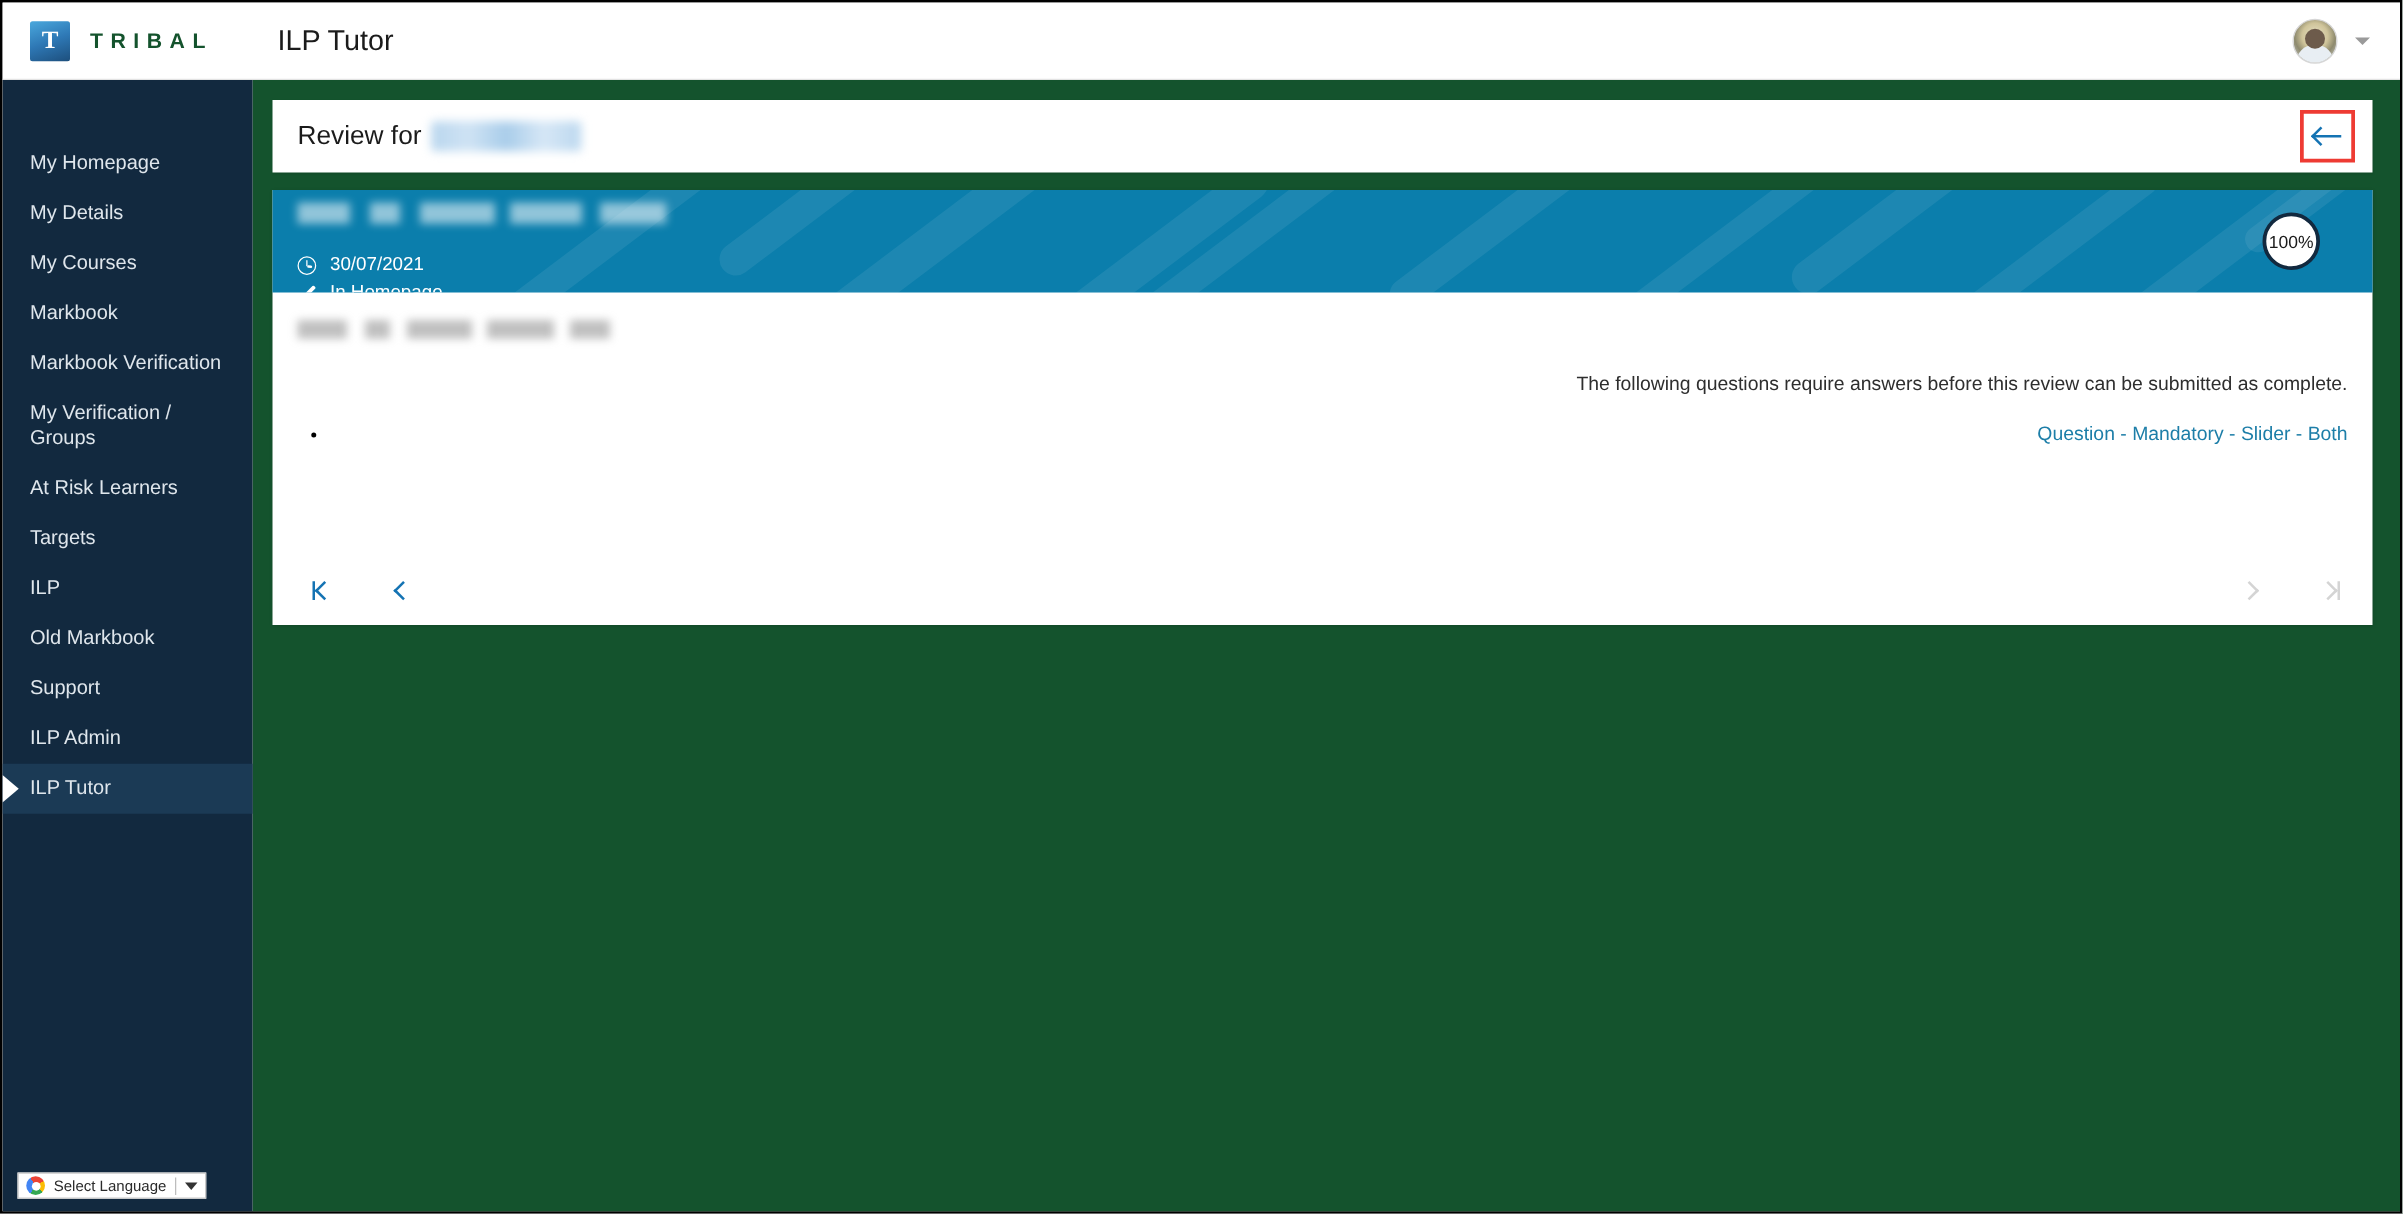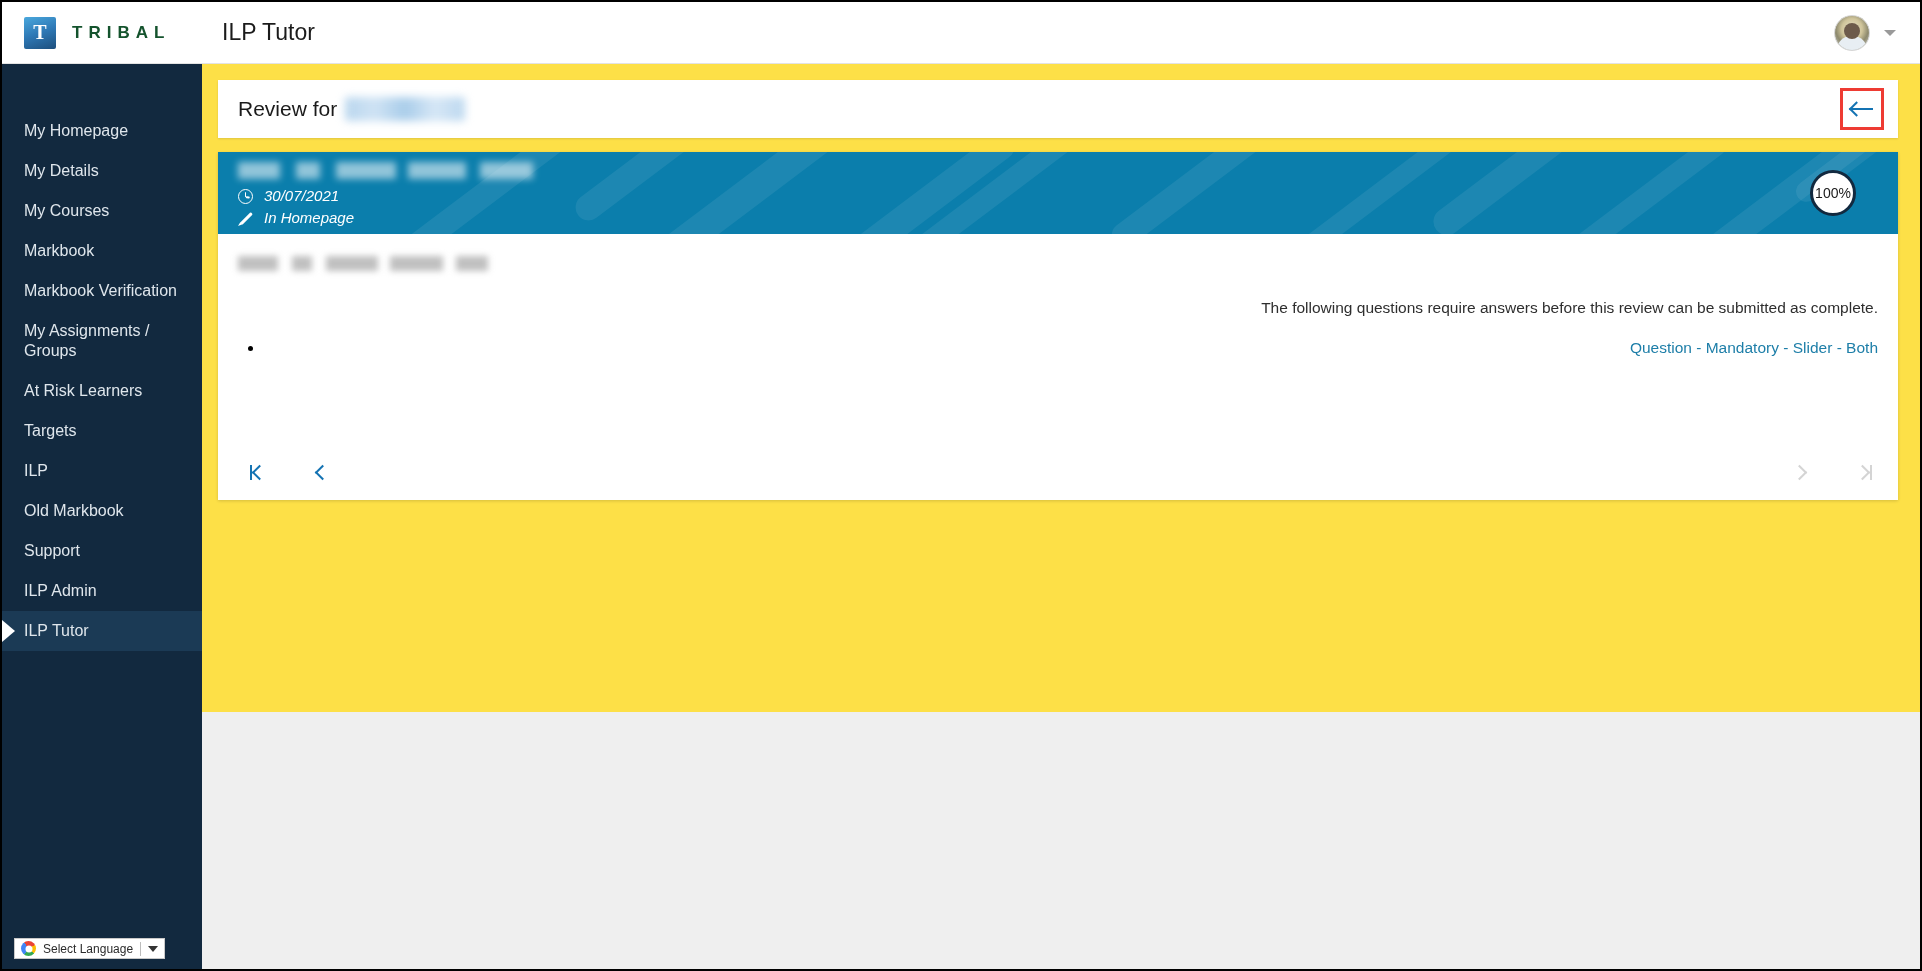--- a/index.html
+++ b/index.html
@@ -112,22 +112,22 @@
   .lang-sep { width:1px; height: 14px; background:#bdbdbd; }
   .lang-caret {
     width: 0; height: 0;
     border-left: 5px solid transparent; border-right: 5px solid transparent;
     border-top: 6px solid #333;
   }
 
   
   .main {
     position: absolute; top: 62px; left: 200px;
-    width: 1718px; height: 648px;
-    background: #fde047;
+    width: 1718px; height: 907px;
+    background: #14532d;
     padding: 16px 22px 0 16px;
   }
 
   
   .header-card {
     background: #ffffff;
     height: 58px;
     display: flex; align-items: center;
     padding: 0 10px 0 20px;
     box-shadow: 0 1px 2px rgba(0,0,0,0.12);
@@ -187,21 +187,21 @@
     position: relative; z-index: 2;
     height: 17px; width: 295px;
     background: linear-gradient(90deg,
       rgba(255,255,255,.55) 0 42px, transparent 42px 58px,
       rgba(255,255,255,.55) 58px 82px, transparent 82px 98px,
       rgba(255,255,255,.55) 98px 158px, transparent 158px 170px,
       rgba(255,255,255,.55) 170px 228px, transparent 228px 242px,
       rgba(255,255,255,.55) 242px 278px);
     filter: blur(3.5px);
   }
-  .banner-meta { position: relative; z-index: 2; margin-top: 7px; font-style: italic; }
+  .banner-meta { position: relative; z-index: 2; margin-top: 23px; }
   .meta-row {
     display: flex; align-items: center; gap: 11px;
     font-size: 15px; line-height: 20px; margin-bottom: 2px;
   }
   .ico { width: 15px; height: 15px; position: relative; flex: 0 0 15px; }
   .ico-clock {
     border: 1.6px solid #fff; border-radius: 50%;
   }
   .ico-clock::before, .ico-clock::after {
     content:""; position:absolute; background:#fff; left: 5.5px; top: 2.5px;
@@ -289,21 +289,21 @@
     </div>
   </div>
 
   <div class="sidebar">
     <div class="nav-list">
       <div class="nav-item"><span>My Homepage</span></div>
       <div class="nav-item"><span>My Details</span></div>
       <div class="nav-item"><span>My Courses</span></div>
       <div class="nav-item"><span>Markbook</span></div>
       <div class="nav-item"><span>Markbook Verification</span></div>
-      <div class="nav-item"><span>My Assignments / Groups</span></div>
+      <div class="nav-item"><span>My Verification / Groups</span></div>
       <div class="nav-item"><span>At Risk Learners</span></div>
       <div class="nav-item"><span>Targets</span></div>
       <div class="nav-item"><span>ILP</span></div>
       <div class="nav-item"><span>Old Markbook</span></div>
       <div class="nav-item"><span>Support</span></div>
       <div class="nav-item"><span>ILP Admin</span></div>
       <div class="nav-item active">
         <span class="nav-arrow"></span>
         <span>ILP Tutor</span>
       </div>

